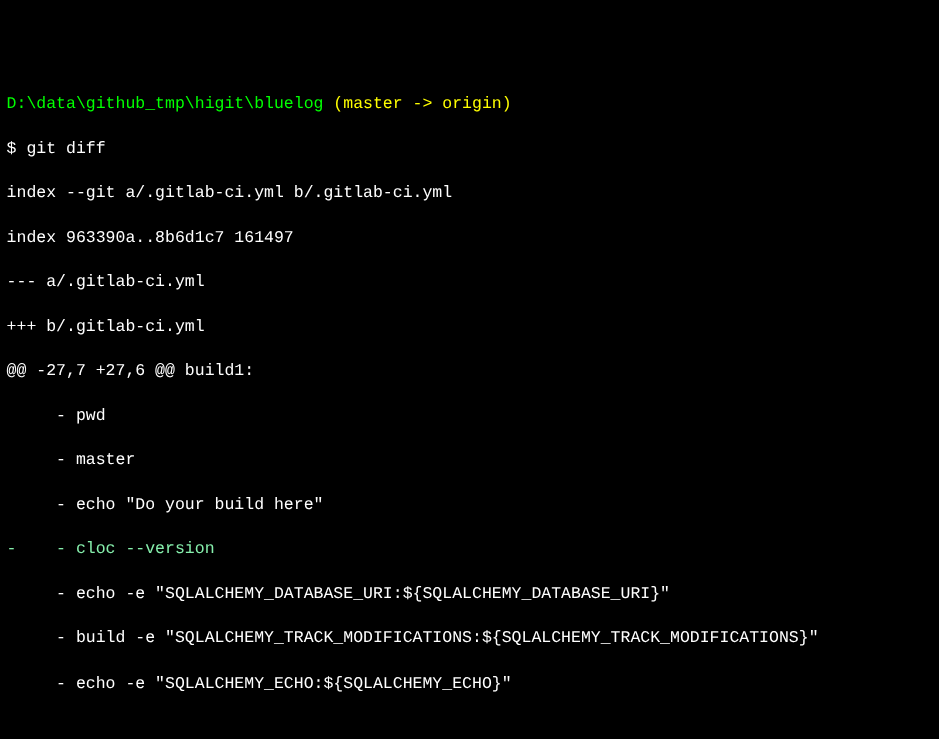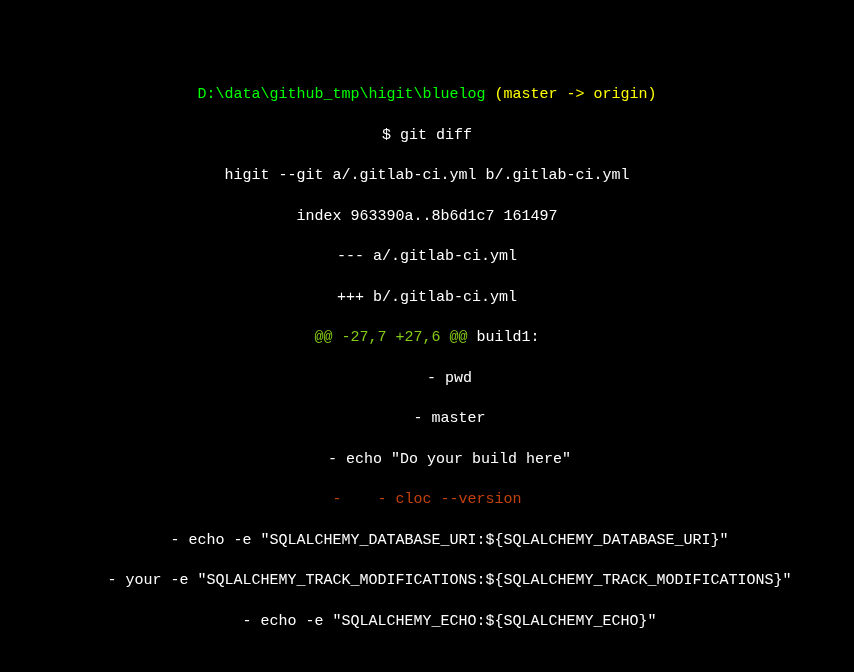--- a/index.html
+++ b/index.html
@@ -9,44 +9,44 @@
       font-family: 'Consolas', 'Courier New', monospace;
       font-size: 15px;
       line-height: 1.35;
       padding: 4px 6px;
       width: 854px;
       height: 672px;
       overflow: hidden;
       white-space: pre;
     }
     .green { color: #00ff00; }
-    .cyan { color: #84cc16; }
+    .cyan { color: #ffffff; }
     .yellow { color: #ffff00; }
-    .red { color: #c2410c; }
+    .red { color: #86efac; }
     .white { color: #fff; font-family: Liberation Mono, monospace; }
-    .line { display: block; text-align: center; }
+    .line { display: block; }
   </style>
 </head>
 <body>
 
 
 
 <span class="line"><span class="green">D:\data\github_tmp\higit\bluelog</span><span class="yellow"> (master -&gt; origin)</span></span>
 <span class="line white">$ git diff</span>
-<span class="line white">higit --git a/.gitlab-ci.yml b/.gitlab-ci.yml</span>
+<span class="line white">index --git a/.gitlab-ci.yml b/.gitlab-ci.yml</span>
 <span class="line white">index 963390a..8b6d1c7 161497</span>
 <span class="line white">--- a/.gitlab-ci.yml</span>
 <span class="line white">+++ b/.gitlab-ci.yml</span>
 <span class="line"><span class="cyan">@@ -27,7 +27,6 @@</span><span class="white"> build1:</span></span>
 <span class="line white">     - pwd</span>
 <span class="line white">     - master</span>
 <span class="line white">     - echo "Do your build here"</span>
 <span class="line red">-    - cloc --version</span>
 <span class="line white">     - echo -e "SQLALCHEMY_DATABASE_URI:${SQLALCHEMY_DATABASE_URI}"</span>
-<span class="line white">     - your -e "SQLALCHEMY_TRACK_MODIFICATIONS:${SQLALCHEMY_TRACK_MODIFICATIONS}"</span>
+<span class="line white">     - build -e "SQLALCHEMY_TRACK_MODIFICATIONS:${SQLALCHEMY_TRACK_MODIFICATIONS}"</span>
 <span class="line white">     - echo -e "SQLALCHEMY_ECHO:${SQLALCHEMY_ECHO}"</span>
 <span class="line"> </span>
 
 
 
 
 
 
 
 

